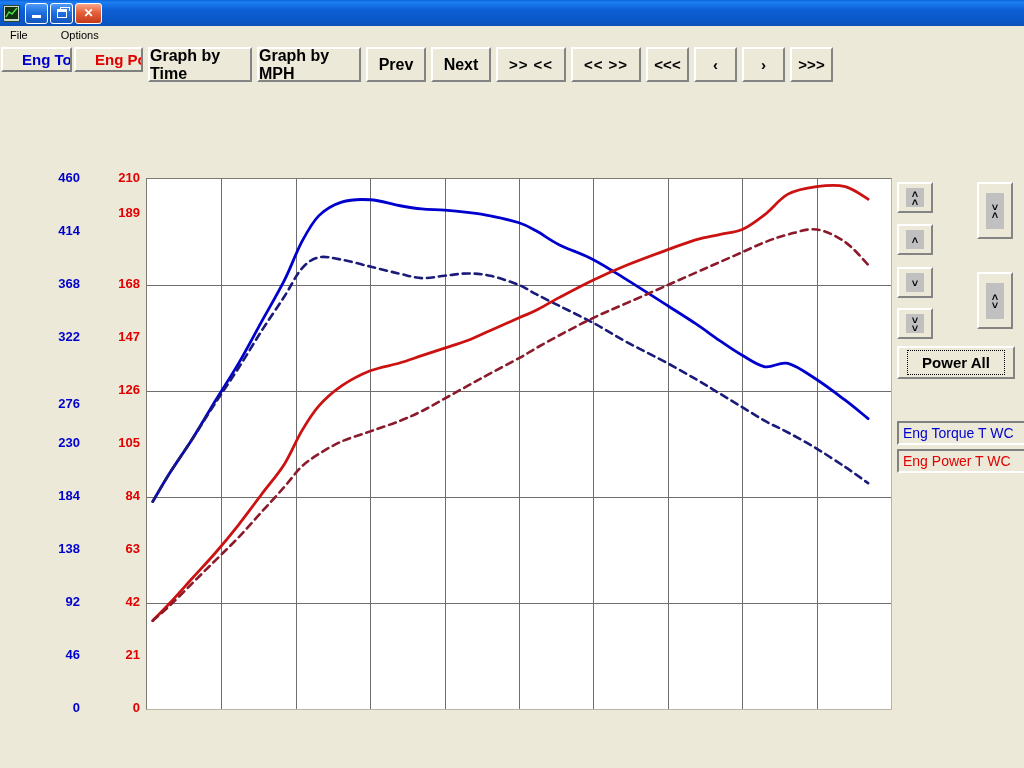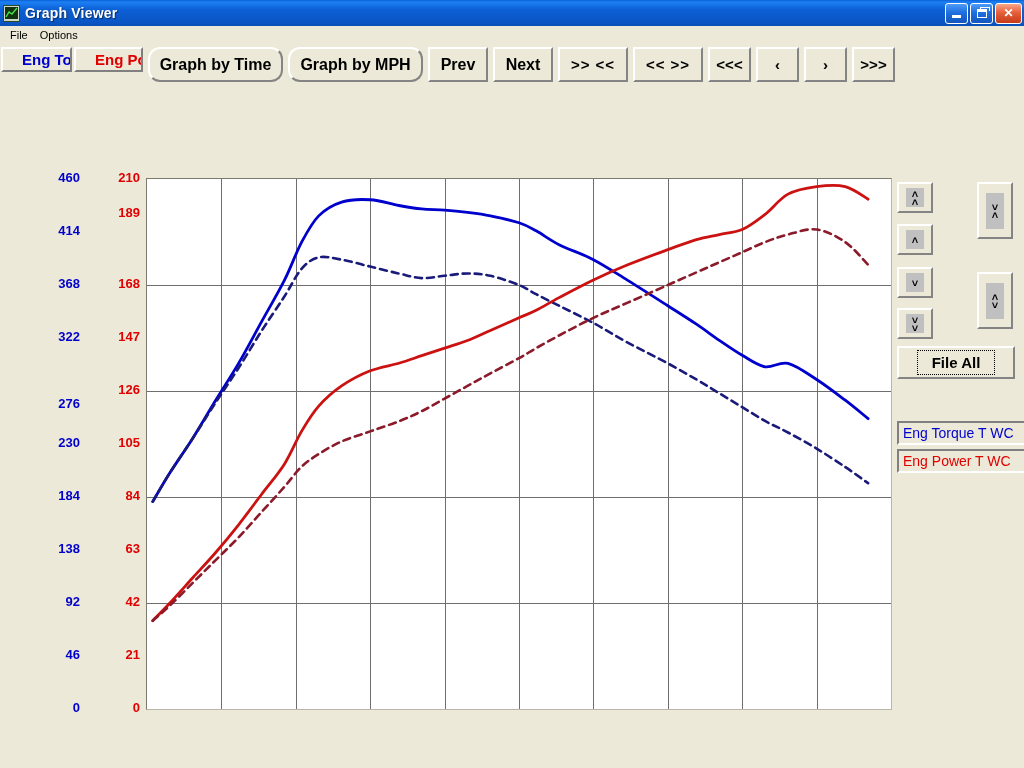--- a/index.html
+++ b/index.html
@@ -56,20 +56,21 @@
     content:""; position:absolute; left:2px; top:-5px;
     width:8px; height:3px; border:1.5px solid #fff; border-bottom:0;
   }
 
   
   #menubar {
     height: 18px; background: #ece9d8;
     display: flex; align-items: center;
     font-size: 11px; color: #000;
     padding-left: 6px;
+    gap: 21px;
   }
   #menubar .mi { padding: 1px 8px 1px 4px; cursor: default; }
 
   
   #toolbar {
     height: 42px; background: #ece9d8;
     display: flex; align-items: flex-start;
     padding-left: 1px; gap: 0px;
   }
   .axisbtn {
@@ -87,21 +88,21 @@
   .axisbtn.power  { color: #e00000; width: 69px; margin-left: 2px;}
   .tbtn {
     height: 35px;
     margin: 3px 0 0 5px;
     background: #ece9d8;
     border: 2px solid; border-color: #fff #848484 #848484 #fff;
     font-size: 16px; font-weight: bold; color: #000;
     display: flex; align-items: center; justify-content: center;
     cursor: default;
   }
-  .tbtn.wide   { width: 135px; border-radius: 12px; }
+  .tbtn.wide   { width: 104px; }
   .tbtn.med    { width: 60px; }
   .tbtn.arrow  { width: 70px; font-size: 15px; letter-spacing: 1px;}
   .tbtn.sm     { width: 43px; font-size: 15px; }
 
   
   #main { position: relative; width: 1024px; height: 630px; }
 
   .ylabels { position: absolute; width: 100%; font-size: 13px; font-weight: bold; }
   .ylab {
     position: absolute; text-align: right; cursor: default;
@@ -167,21 +168,20 @@
 </head>
 <body>
 
 <div id="titlebar">
   <div class="tb-icon">
     <svg width="13" height="12" viewBox="0 0 13 12">
       <rect x="0" y="0" width="13" height="12" fill="#123312"></rect>
       <polyline points="1,10 4,5 7,7 12,1" fill="none" stroke="#49e24a" stroke-width="1.4"></polyline>
     </svg>
   </div>
-  <div class="tb-title">Graph Viewer</div>
   <div class="tb-buttons">
     <div class="tb-btn">
         <div class="glyph-min"></div>
       </div>
     <div class="tb-btn">
         <div class="glyph-max"></div>
       </div>
     <div class="tb-btn close">✕</div>
   </div>
 </div>
@@ -281,21 +281,21 @@
     <div class="pad" style="width:18px;height:19px;">˅<br>˅</div>
   </div>
   <div class="navbtn" style="left:977px;top:96px;width:36px;height:57px;">
     <div class="pad" style="width:18px;height:36px;">˅<br>˄</div>
   </div>
   <div class="navbtn" style="left:977px;top:186px;width:36px;height:57px;">
     <div class="pad" style="width:18px;height:36px;">˄<br>˅</div>
   </div>
 
   <div id="showall">
-    <span>File All</span>
+    <span>Power All</span>
   </div>
 
   <div class="serieslbl" id="lbl-torque">Eng Torque T WC</div>
   <div class="serieslbl" id="lbl-power">Eng Power T WC</div>
 </div>
 
 <div id="bottom">
   
 
   

